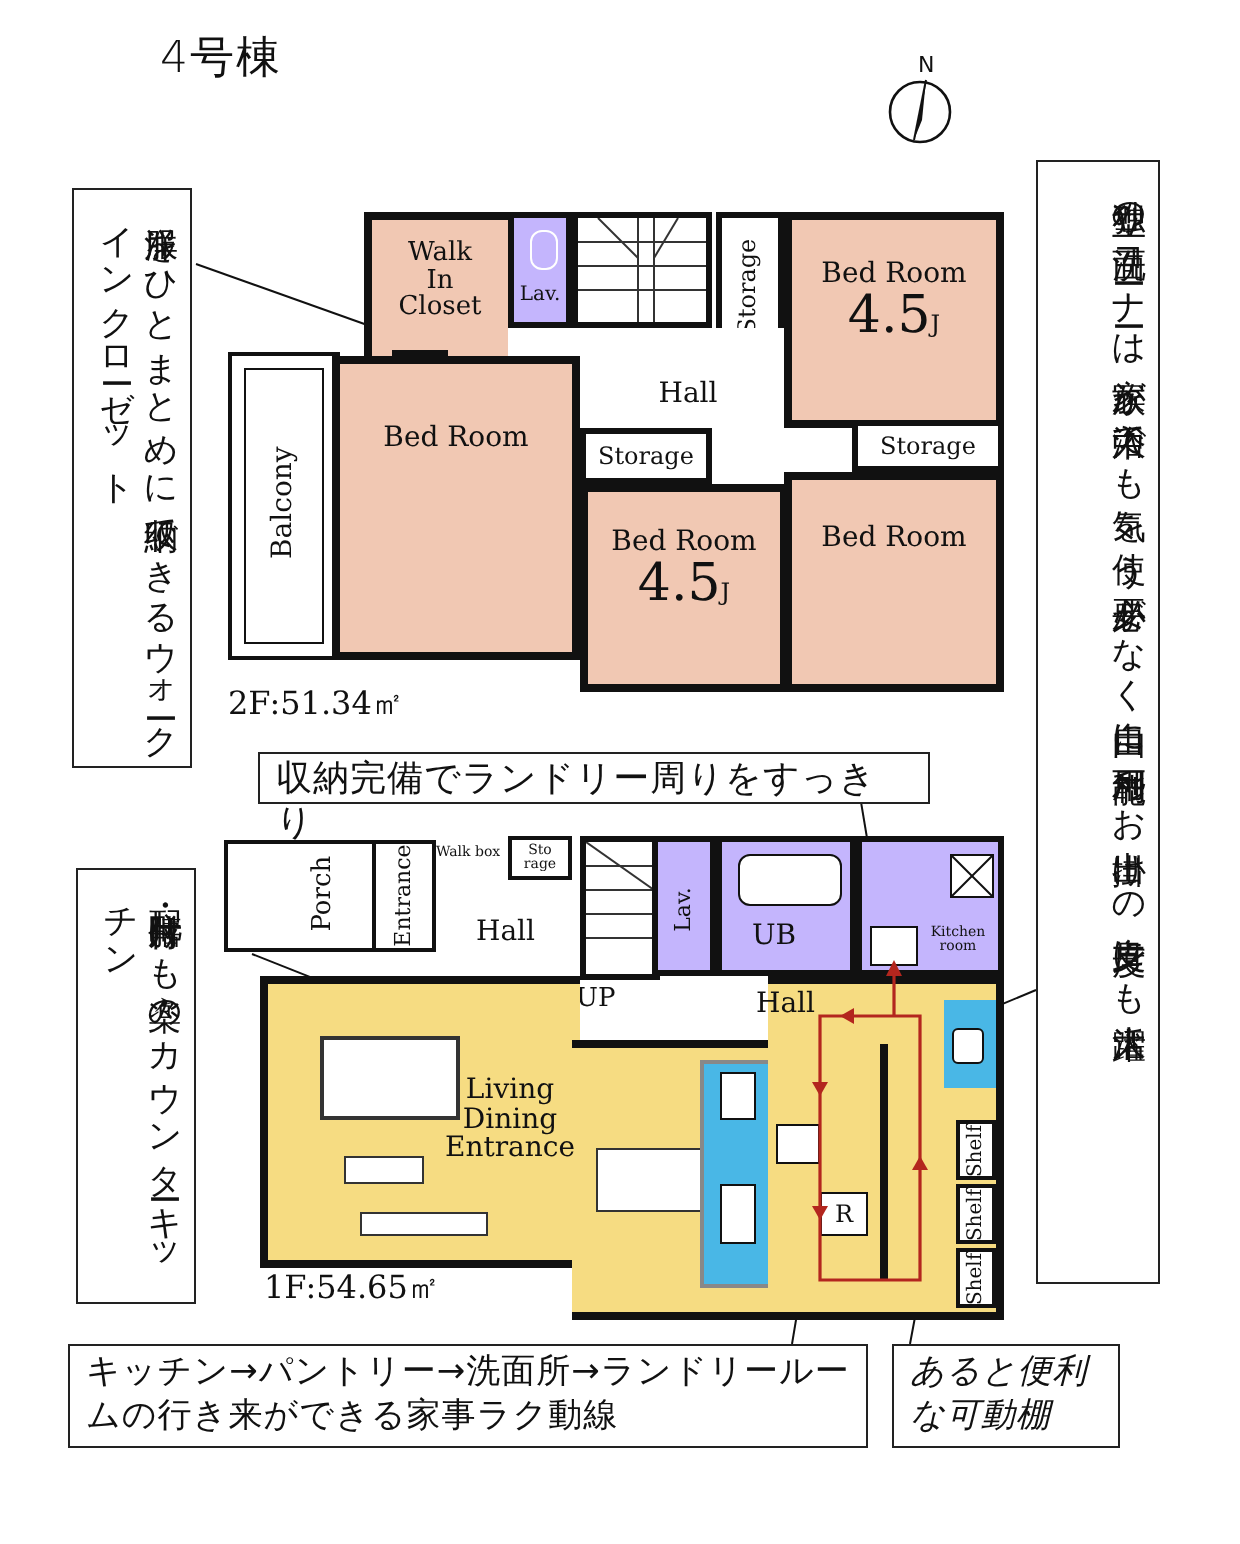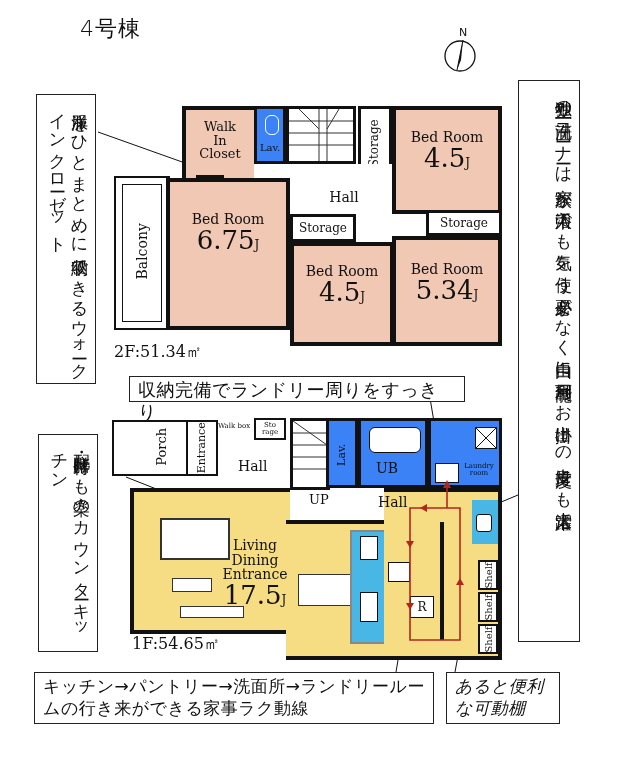--- a/index.html
+++ b/index.html
@@ -5,21 +5,21 @@
   html,body{margin:0;padding:0;background:#fff;}
   body{width:620px;height:772px;position:relative;overflow:hidden;font-family:"DejaVu Serif",serif;color:#111;}
   .abs{position:absolute;}
   .title{left:80px;top:14px;font-family:"DejaVu Sans",sans-serif;font-size:22px;letter-spacing:1px;font-weight:300;}
   .callout{position:absolute;border:1.5px solid #222;background:#fff;font-family:"DejaVu Sans",sans-serif;color:#111;}
   .vtext{writing-mode:vertical-rl;font-size:17px;line-height:22px;letter-spacing:1px;padding:6px 4px;}
   .htext{font-size:17px;line-height:22px;padding:2px 8px;letter-spacing:0.5px;}
   .room{position:absolute;border:4px solid #111;box-sizing:border-box;}
   .pink{background:#f1c8b3;}
   .yellow{background:#f6dc82;}
-  .blue{background:#3b82f6;}
+  .blue{background:#c4b5fd;}
   .white{background:#fff;}
   .lbl{position:absolute;text-align:center;font-family:"DejaVu Serif",serif;line-height:1.05;}
   .lbl .t{font-size:14px;display:block;}
   .lbl .sz{font-size:26px;display:block;}
   .lbl .sz small{font-size:12px;}
   .small{font-size:10px;font-family:"DejaVu Serif",serif;}
   .rot{transform:rotate(-90deg);transform-origin:center;white-space:nowrap;}
   .area{font-family:"DejaVu Serif",serif;font-size:16px;}
   .wall{position:absolute;background:#111;}
   .shelf{position:absolute;background:#fff;border:2px solid #111;box-sizing:border-box;font-size:10px;display:flex;align-items:center;justify-content:center;}
@@ -95,21 +95,20 @@
     <div class="lbl rot" style="left:-22px;top:28px;width:70px;font-size:12px;">Storage</div>
   </div>
 
   <div class="room white" style="left:254px;top:164px;width:140px;height:76px;border:none;">
     <div class="lbl" style="left:60px;top:26px;width:60px;font-size:14px;">Hall</div>
   </div>
 
   <div class="room pink" style="left:166px;top:178px;width:124px;height:152px;">
     <div class="lbl" style="left:0;top:30px;width:116px;">
       <span class="t">Bed Room</span>
-      <span class="sz"><span>6.75</span><small>J</small></span>
     </div>
   </div>
 
   <div class="room white" style="left:290px;top:214px;width:66px;height:28px;border-width:3px;">
     <div class="lbl" style="left:0;top:5px;width:60px;font-size:12px;">Storage</div>
   </div>
 
   <div class="room pink" style="left:290px;top:242px;width:104px;height:104px;">
     <div class="lbl" style="left:0;top:18px;width:96px;">
       <span class="t">Bed Room</span>
@@ -124,21 +123,20 @@
     </div>
   </div>
 
   <div class="room white" style="left:426px;top:210px;width:76px;height:26px;border-width:3px;">
     <div class="lbl" style="left:0;top:4px;width:70px;font-size:12px;">Storage</div>
   </div>
 
   <div class="room pink" style="left:392px;top:236px;width:110px;height:110px;">
     <div class="lbl" style="left:0;top:22px;width:102px;">
       <span class="t">Bed Room</span>
-      <span class="sz"><span>5.34</span><small>J</small></span>
     </div>
   </div>
 
   <div class="abs area" style="left:114px;top:342px;">2F:51.34㎡</div>
 </div>
 
 <div>
 
   <div class="room white" style="left:112px;top:420px;width:76px;height:56px;border-width:2px;">
     <div class="lbl rot" style="left:18px;top:18px;width:60px;font-size:13px;">Porch</div>
@@ -160,49 +158,48 @@
     <svg width="34" height="66" viewBox="0 0 34 66">
       <g stroke="#333" stroke-width="1" fill="none">
         <line x1="0" y1="12" x2="34" y2="12"></line>
           <line x1="0" y1="24" x2="34" y2="24"></line>
           <line x1="0" y1="36" x2="34" y2="36"></line>
           <line x1="0" y1="48" x2="34" y2="48"></line>
         <line x1="0" y1="0" x2="34" y2="24"></line>
       </g>
     </svg>
   </div>
-  <div class="abs" style="left:309px;top:492px;font-size:13px;">UP</div>
+  <div class="abs" style="left:288px;top:492px;font-size:13px;">UP</div>
 
   <div class="room blue" style="left:326px;top:418px;width:32px;height:70px;border-width:3px;">
     <div class="lbl rot" style="left:-12px;top:28px;width:50px;font-size:11px;">Lav.</div>
   </div>
 
   <div class="room blue" style="left:358px;top:418px;width:70px;height:70px;border-width:3px;">
     <div class="abs" style="left:8px;top:6px;width:50px;height:24px;background:#fff;border:1.5px solid #111;border-radius:6px;"></div>
     <div class="lbl" style="left:0;top:40px;width:52px;font-size:14px;">UB</div>
   </div>
 
   <div class="room blue" style="left:428px;top:418px;width:74px;height:70px;border-width:3px;">
     <div class="abs" style="left:44px;top:6px;width:20px;height:20px;background:#fff;border:1px solid #111;">
       <svg width="20" height="20" viewBox="0 0 20 20">
           <line x1="0" y1="0" x2="20" y2="20" stroke="#111"></line>
           <line x1="20" y1="0" x2="0" y2="20" stroke="#111"></line>
         </svg>
     </div>
     <div class="abs" style="left:4px;top:42px;width:22px;height:18px;background:#fff;border:1px solid #111;"></div>
-    <div class="lbl" style="left:30px;top:42px;width:36px;font-size:7px;">Laundry room</div>
+    <div class="lbl" style="left:30px;top:42px;width:36px;font-size:7px;">Kitchen room</div>
   </div>
 
   <div class="room yellow" style="left:130px;top:488px;width:160px;height:146px;border-right:none;"></div>
   <div class="room yellow" style="left:286px;top:520px;width:120px;height:140px;border-left:none;border-right:none;"></div>
   <div class="lbl" style="left:200px;top:538px;width:110px;">
     <span class="t" style="font-size:14px;text-align:center;">Living</span>
     <span class="t" style="font-size:14px;">Dining</span>
     <span class="t" style="font-size:14px;">Entrance</span>
-    <span class="sz"><span>17.5</span><small>J</small></span>
   </div>
 
   <div class="abs" style="left:160px;top:518px;width:66px;height:38px;border:2px solid #333;background:#fff;"></div>
   <div class="abs" style="left:172px;top:578px;width:38px;height:12px;border:1.5px solid #333;background:#fff;"></div>
   <div class="abs" style="left:180px;top:606px;width:62px;height:10px;border:1.5px solid #333;background:#fff;"></div>
   <div class="abs" style="left:298px;top:574px;width:52px;height:30px;border:1.5px solid #333;background:#fff;"></div>
 
   <div class="abs" style="left:350px;top:530px;width:32px;height:110px;background:#49b7e6;border:2px solid #888;">
     <div class="abs" style="left:8px;top:4px;width:16px;height:22px;background:#fff;border:1px solid #111;"></div>
     <div class="abs" style="left:8px;top:60px;width:16px;height:28px;background:#fff;border:1px solid #111;"></div>

